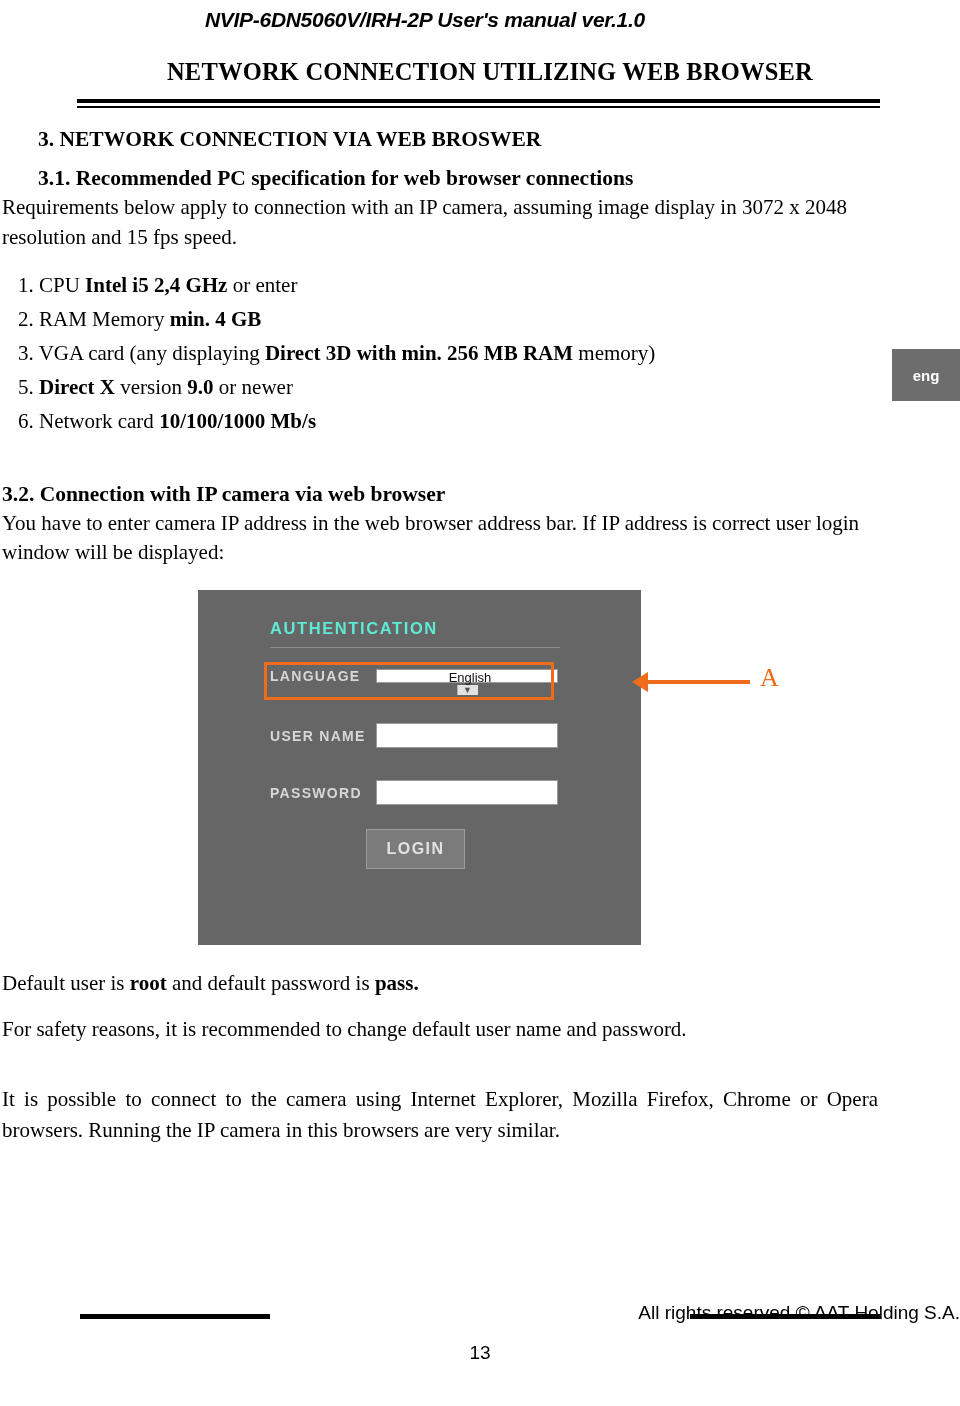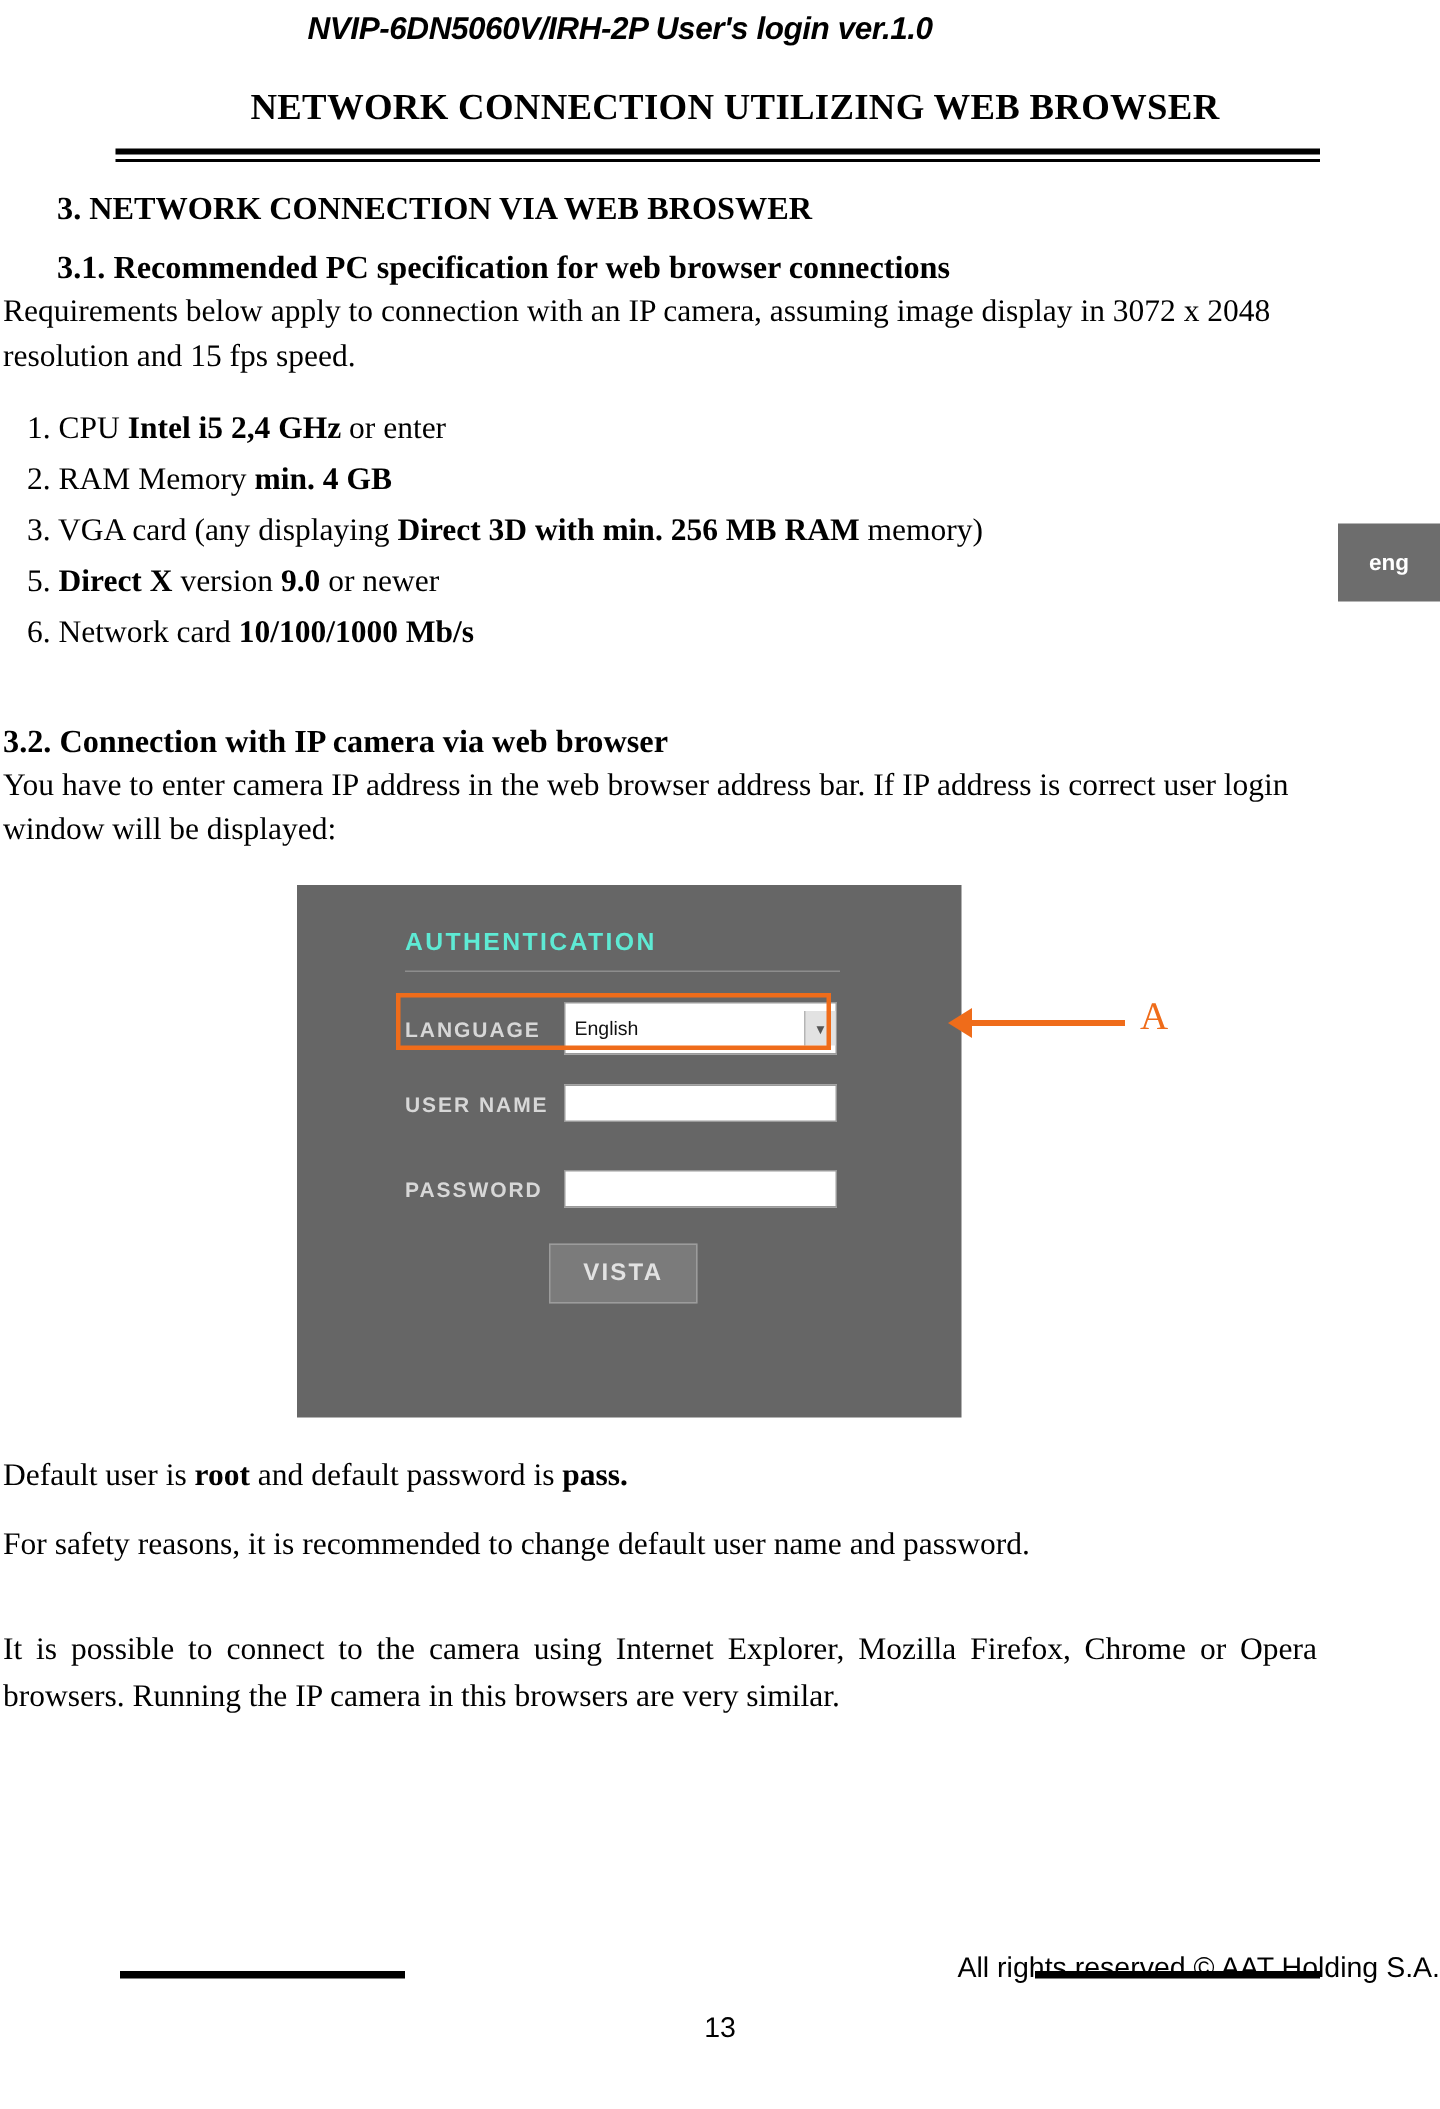--- a/index.html
+++ b/index.html
@@ -160,27 +160,28 @@
   .row-label {
     font-family: "Liberation Sans", sans-serif;
     font-size: 14px;
     letter-spacing: 1.3px;
     color: #d7d7d7;
     font-weight: bold;
     width: 106px;
   }
   .select-box {
     width: 182px;
-    height: 35px;
+    height: 14px;
     background: #ffffff;
     border: 1px solid #9a9a9a;
     display: flex;
     align-items: center;
     justify-content: space-between;
     box-sizing: border-box;
+    flex-direction: column;
   }
   .select-value {
     font-family: "Liberation Sans", sans-serif;
     font-size: 13px;
     color: #111;
     padding-left: 6px;
   }
   .select-arrow {
     width: 20px;
     height: 23px;
@@ -311,21 +312,21 @@
     text-align: center;
     font-family: "Liberation Sans", sans-serif;
     font-size: 19px;
   }
 </style>
 </head>
 <body>
 
 <div class="page">
 
-  <div class="running-head">NVIP-6DN5060V/IRH-2P User's login ver.1.0</div>
+  <div class="running-head">NVIP-6DN5060V/IRH-2P User's manual ver.1.0</div>
 
   <div class="doc-title">NETWORK CONNECTION UTILIZING WEB BROWSER</div>
 
   <div class="rule-wrap">
     <div class="rule-thick"></div>
     <div class="rule-thin"></div>
   </div>
 
   <div class="sec-head">3. NETWORK CONNECTION VIA WEB BROSWER</div>
 
@@ -379,21 +380,21 @@
       <div class="row" style="top:133px;">
         <div class="row-label">USER NAME</div>
         <div class="text-box"></div>
       </div>
 
       <div class="row" style="top:190px;">
         <div class="row-label">PASSWORD</div>
         <div class="text-box"></div>
       </div>
 
-      <div class="login-btn">VISTA</div>
+      <div class="login-btn">LOGIN</div>
 
       <div class="highlight-box"></div>
     </div>
 
     <div class="arrow-line"></div>
     <div class="arrow-head"></div>
     <div class="marker-a">A</div>
   </div>
 
   <div class="closing">

